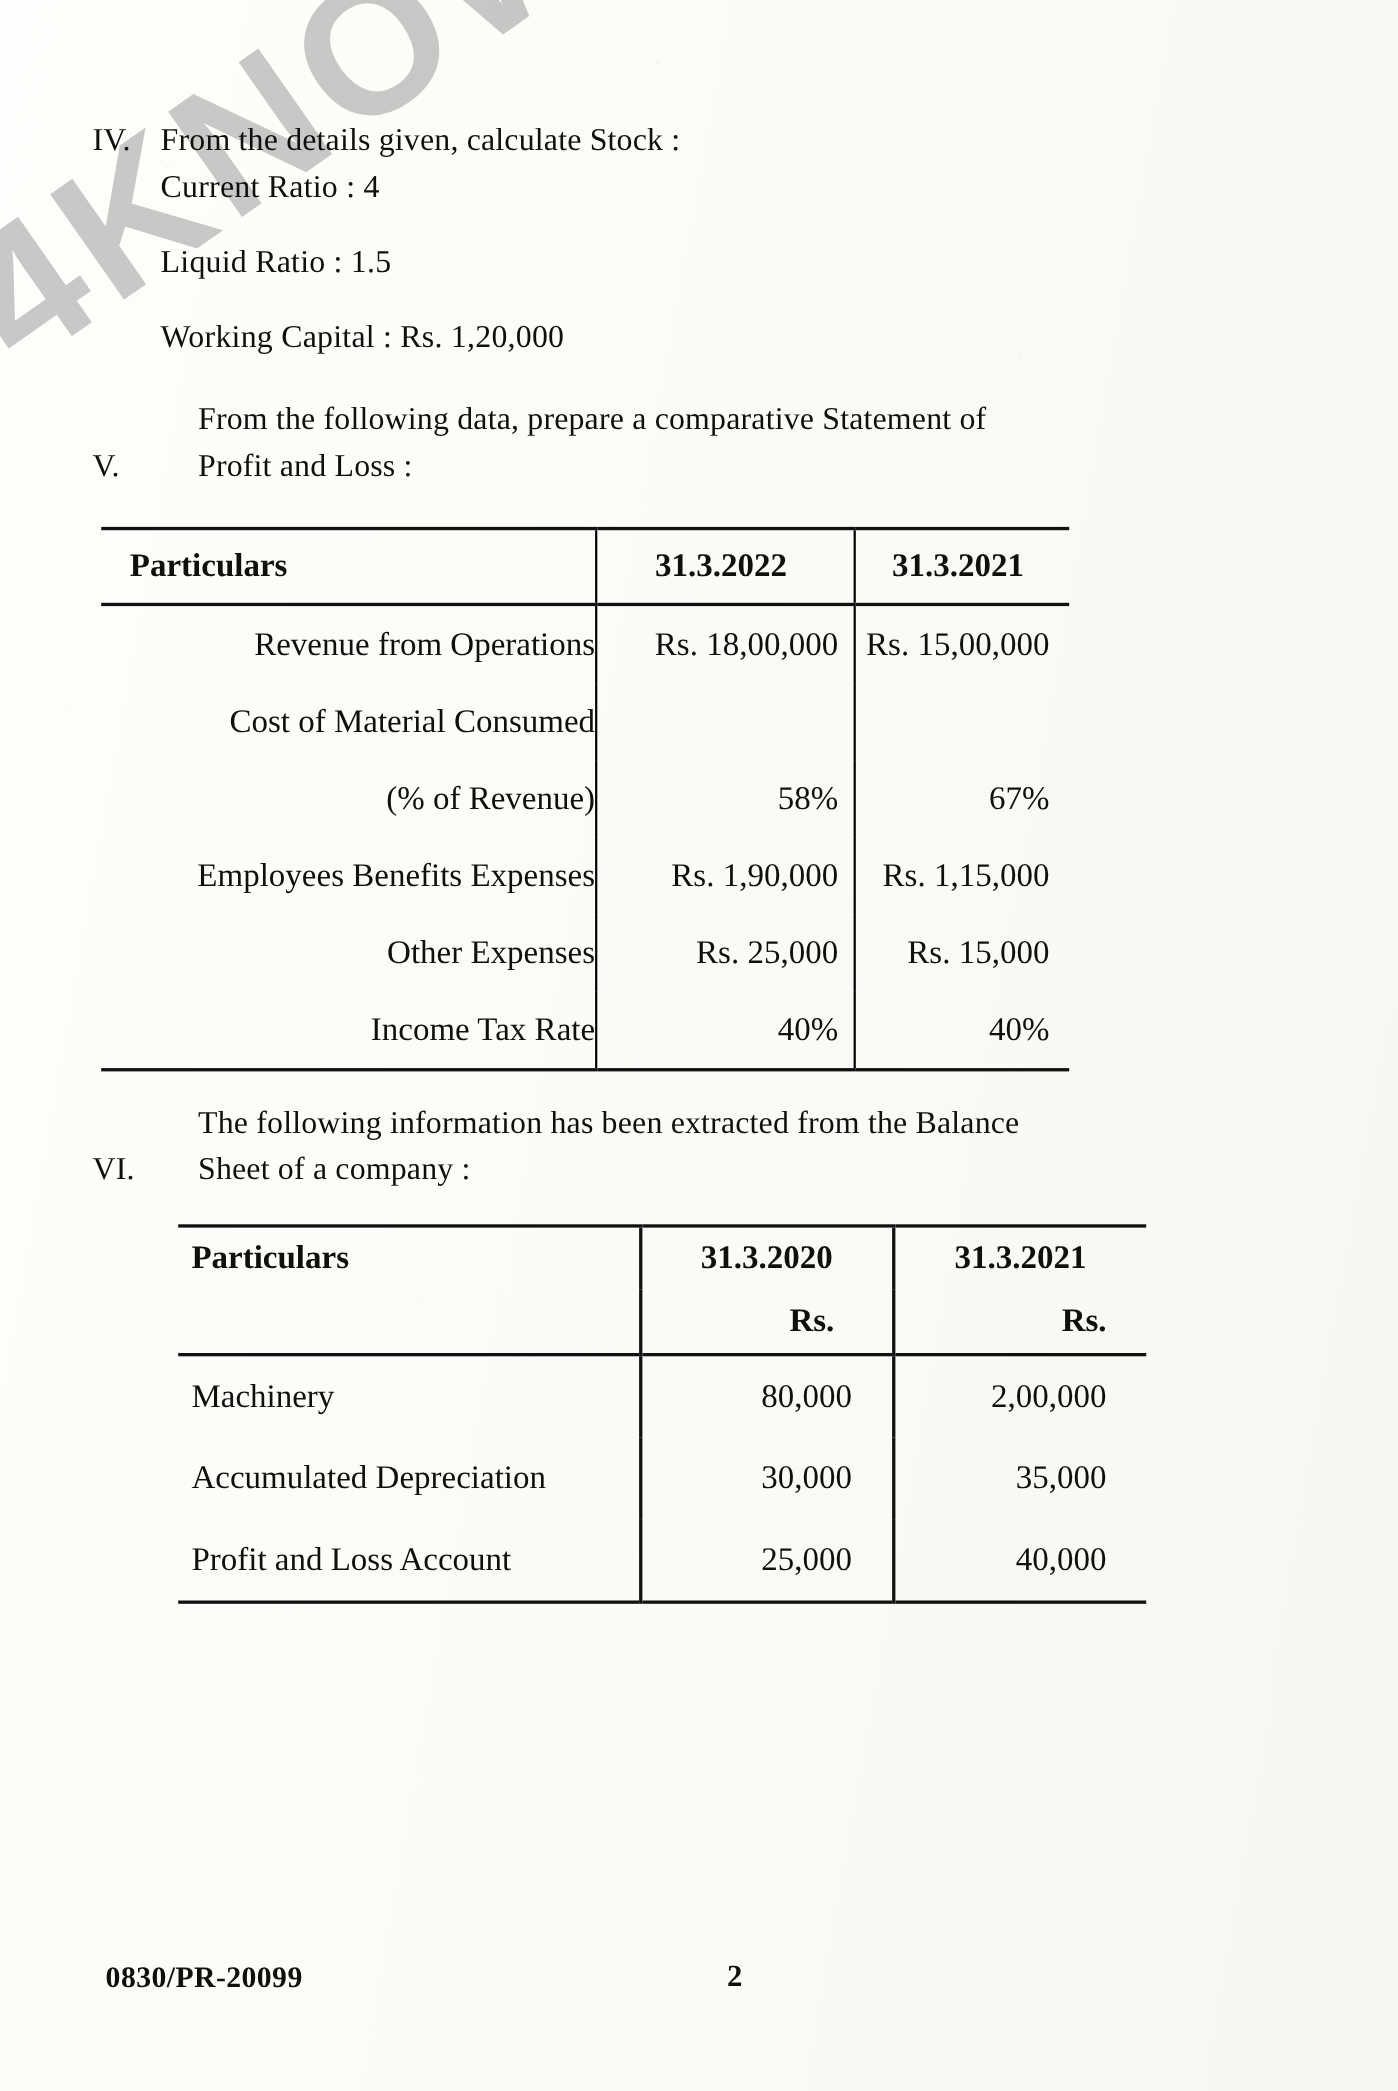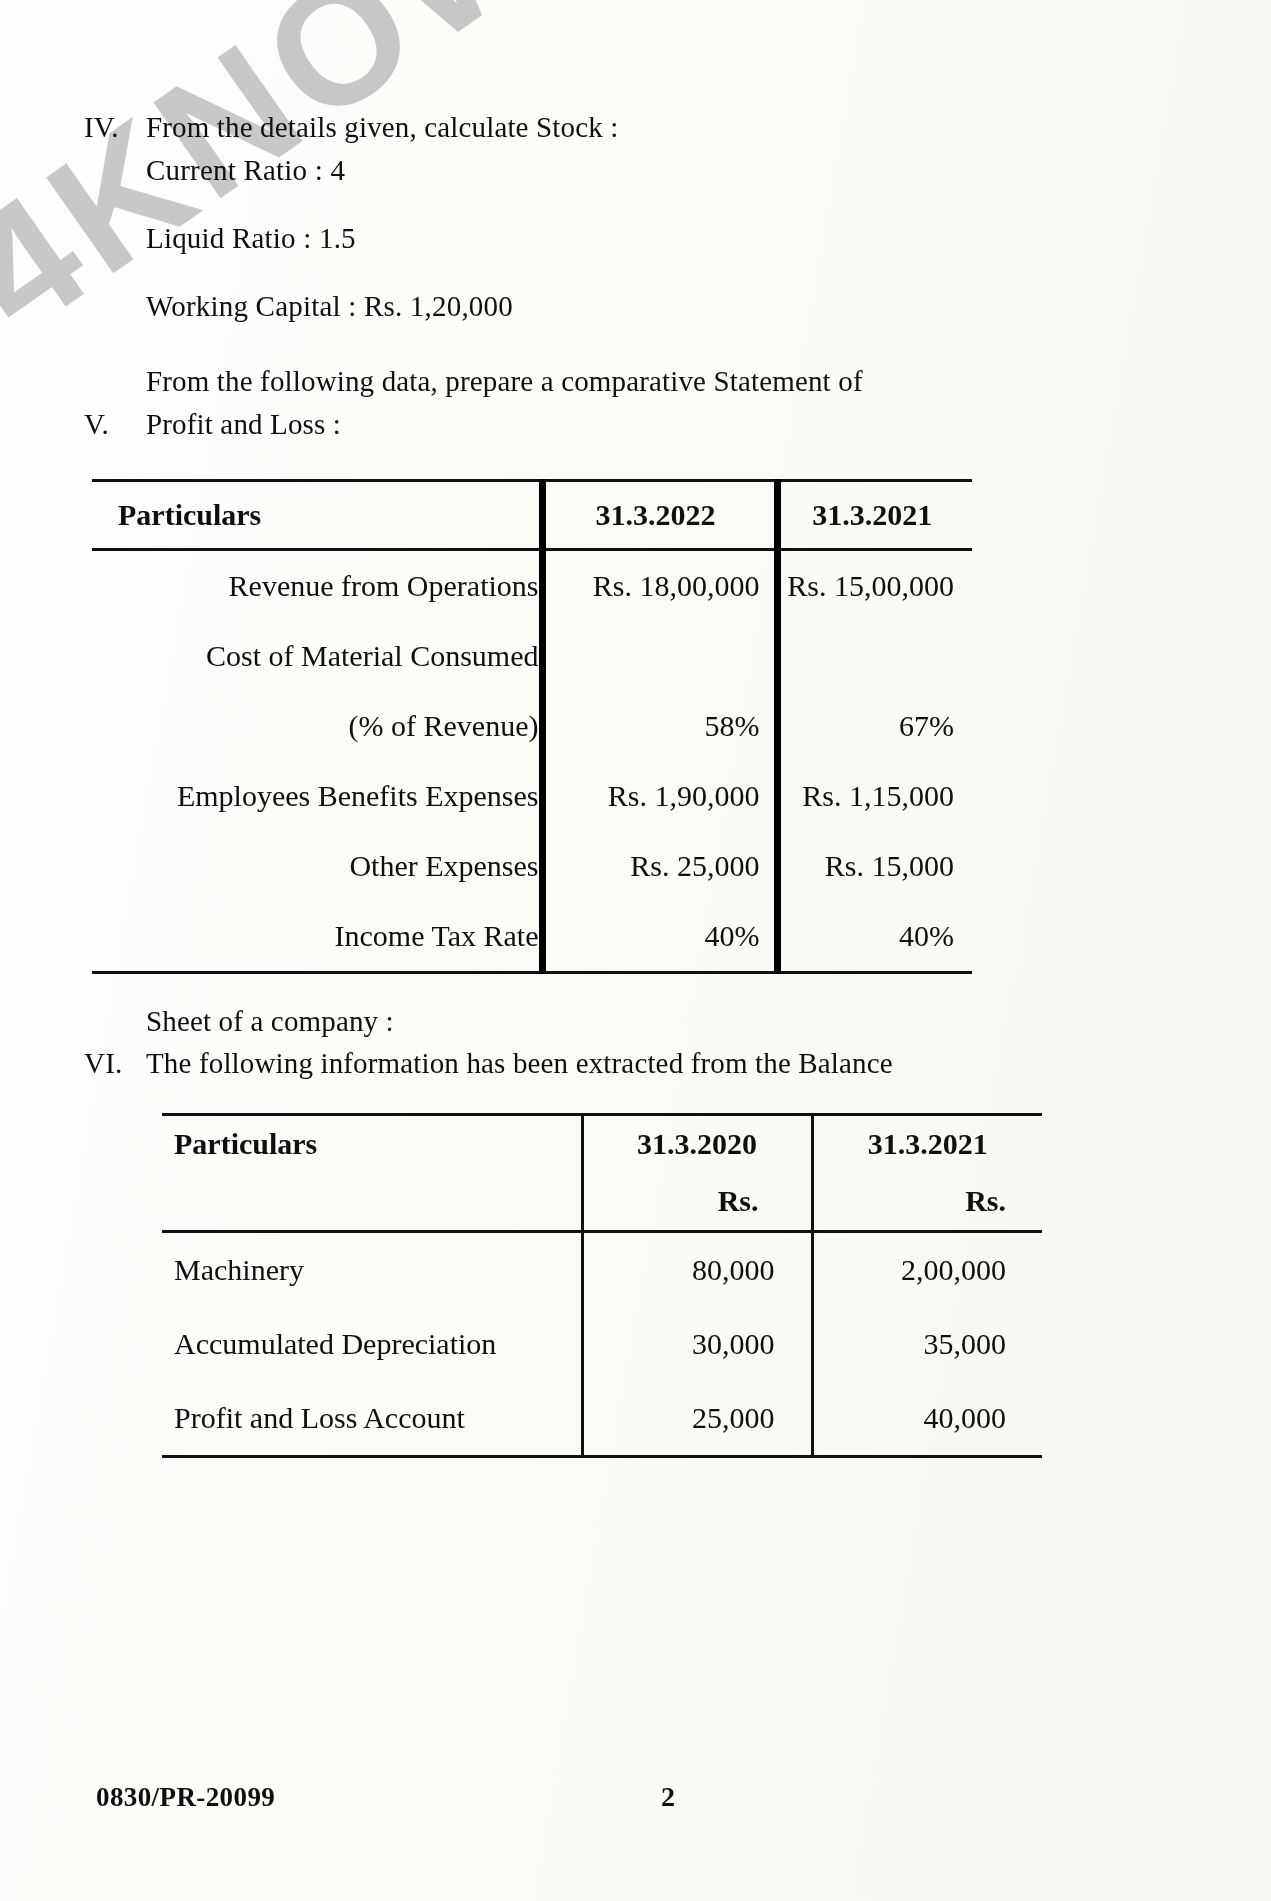--- a/index.html
+++ b/index.html
@@ -72,21 +72,21 @@
     font-weight: 400;
     line-height: 1.46;
     letter-spacing: 0.2px;
   }
   .q-body {
     flex: 1 1 auto;
     font-size: 29px;
     line-height: 1.46;
     letter-spacing: 0.15px;
   }
-  .q-body .line { display: block; }
+  .q-body .line { display: block; margin-left: 34px; }
 
   .sub-lines {
     margin: 8px 0 0 62px;
     font-size: 29px;
     line-height: 1.0;
   }
   .sub-lines .line {
     display: block;
     margin-bottom: 39px;
     letter-spacing: 0.2px;
@@ -108,21 +108,21 @@
   
   .t1-wrap { margin: 34px 0 0 8px; width: 880px; }
   .t1 col.c1 { width: 450px; }
   .t1 col.c2 { width: 235px; }
   .t1 col.c3 { width: 195px; }
 
   .t1 .rule-top td { border-top: 3px solid #111; }
   .t1 .rule-mid td { border-top: 3px solid #111; }
   .t1 .rule-bot td { border-top: 3px solid #111; }
 
-  .t1 .vline-l { border-left: 7px solid #000000; }
+  .t1 .vline-l { border-left: 2px solid #000000; }
 
   .t1 th.hd, .t1 td.hd {
     font-weight: 700;
     height: 66px;
   }
   .t1 .hd-part { padding-left: 26px; text-align: left; }
   .t1 .hd-date { text-align: center; padding-right: 8px; }
 
   .t1 td.lbl {
     text-align: right;
@@ -282,22 +282,22 @@
               <td></td>
               <td></td>
           </tr>
         </tbody>
       </table>
     </div>
 
     <div class="q-block" style="margin-top:26px;">
       <div class="q-num">VI.</div>
       <div class="q-body">
+        <span class="line">The following information has been extracted from the Balance</span>
         <span class="line">Sheet of a company :</span>
-        <span class="line">The following information has been extracted from the Balance</span>
       </div>
     </div>
 
     <div class="t2-wrap">
       <table class="fin t2">
         <colgroup>
           <col class="c1">
             <col class="c2">
             <col class="c3">
         </colgroup>

